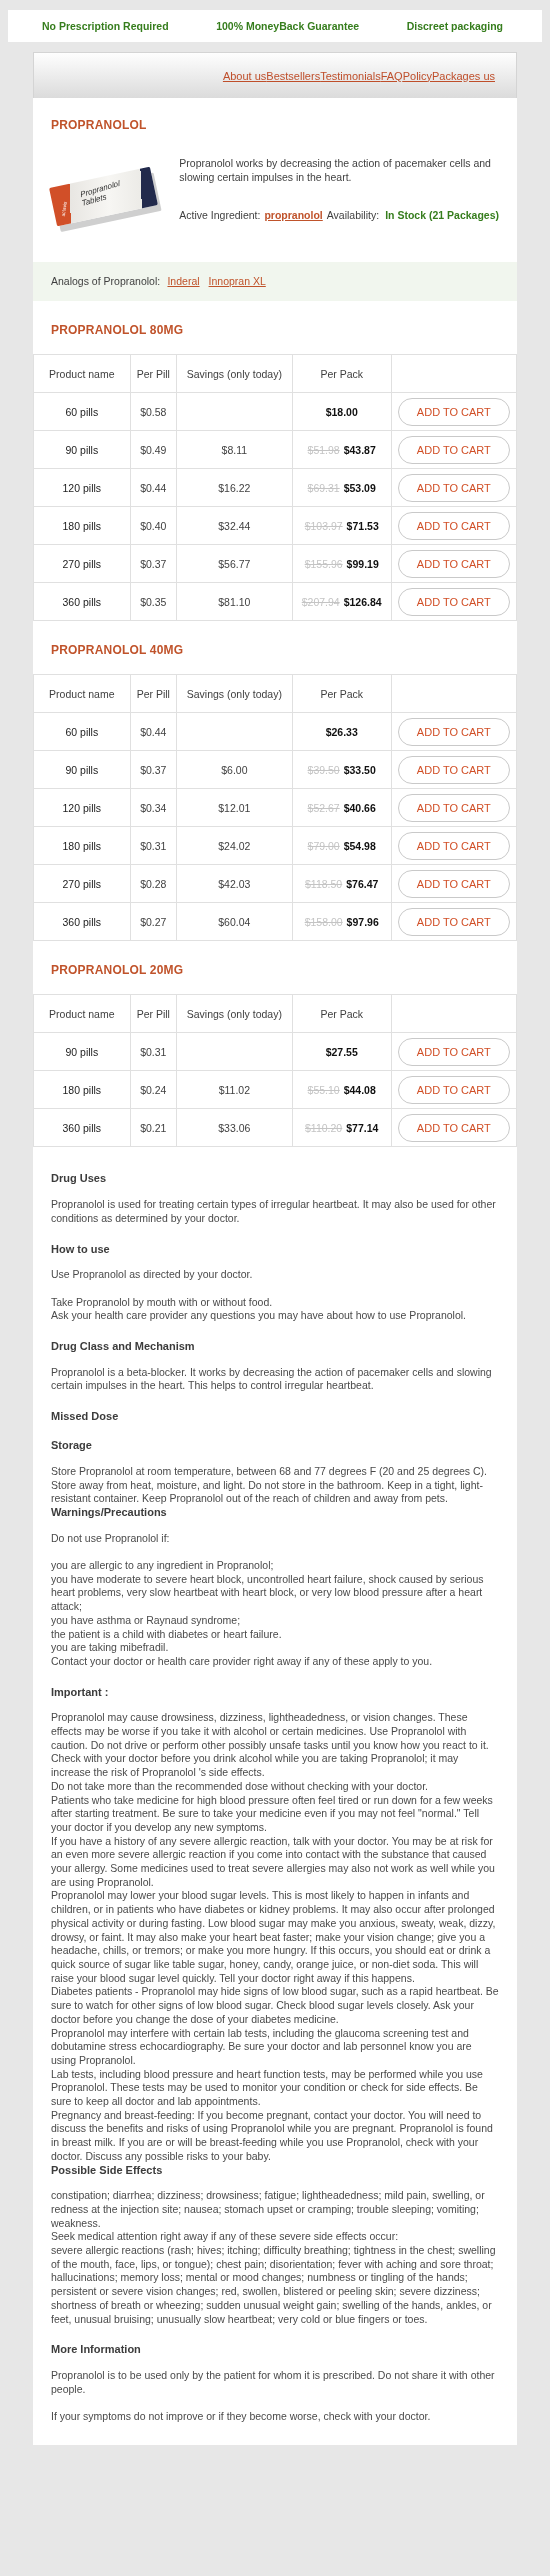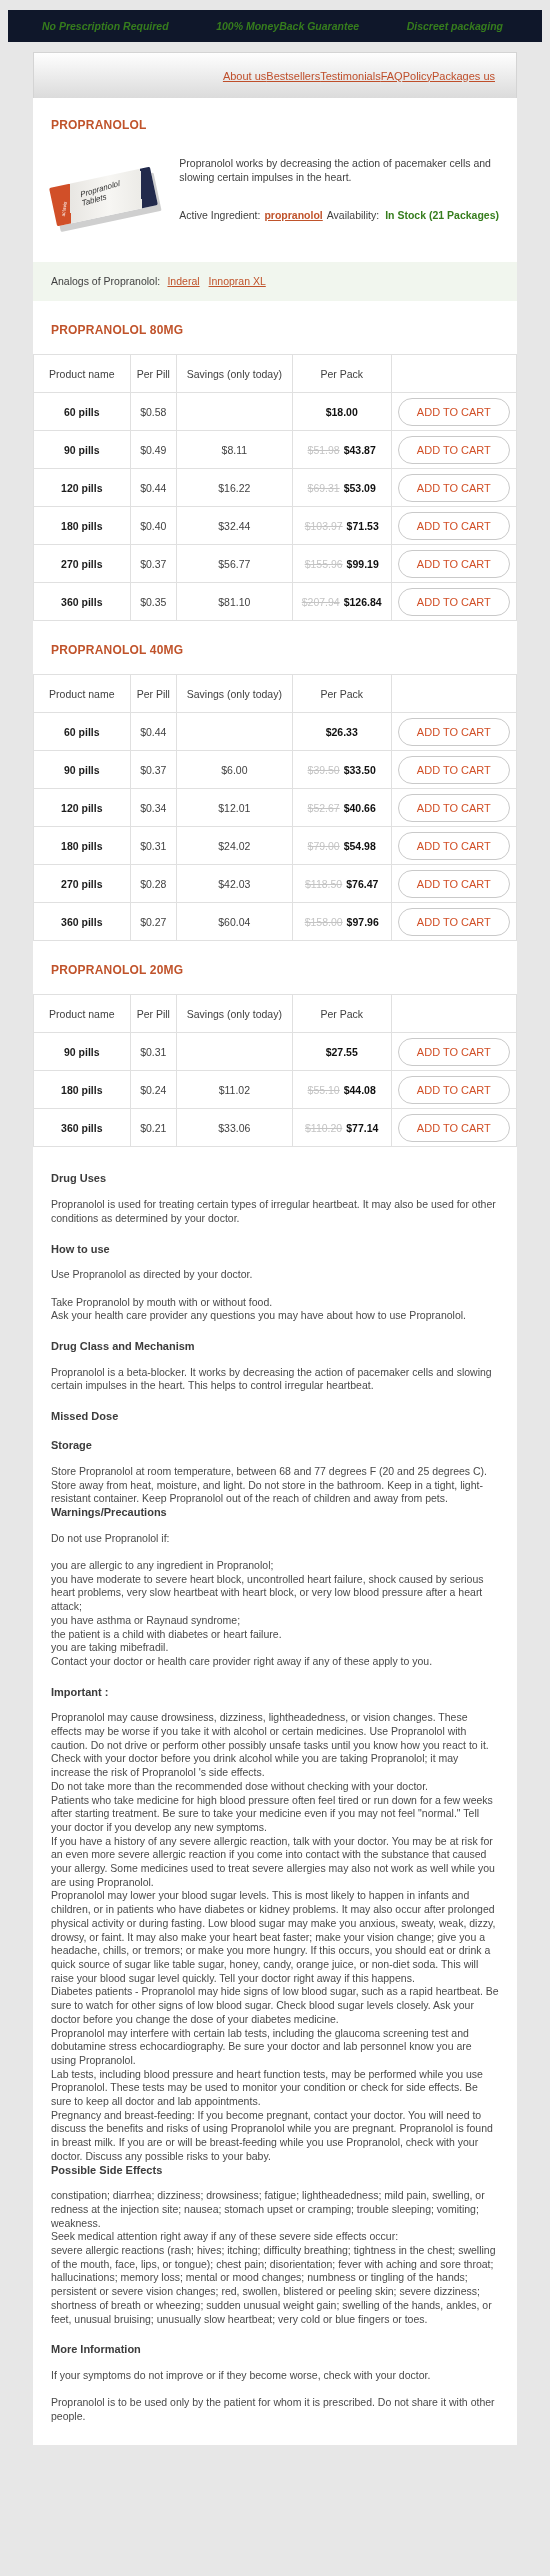--- a/index.html
+++ b/index.html
@@ -5,27 +5,26 @@
   html,body { margin:0; padding:0; }
   body {
     width:550px;
     background:#e7e7e7;
     font-family:"Liberation Sans", sans-serif;
     -webkit-font-smoothing:antialiased;
   }
   .topbar {
     margin:9.7px 8px 0;
     height:32px;
-    background:#0f172a;
+    background:#ffffff;
     display:flex;
     align-items:center;
     justify-content:space-between;
     padding:0 39px 0 34px;
     box-sizing:border-box;
-    font-style:italic;
   }
   .topbar span { color:#367d1d; font-weight:bold; font-size:10.5px; white-space:nowrap; }
   .navbar {
     width:484px;
     margin:10.5px auto 0;
     height:46px;
     box-sizing:border-box;
     background:linear-gradient(#fefefe,#dbdbdb);
     border:0.8px solid #d4d4d4;
     border-bottom:none;
@@ -66,21 +65,21 @@
   .analog-label { font-weight:normal; color:#3f3f3f; margin-right:7.3px; }
   .analogs a { color:#c0532b; text-decoration:underline; margin-right:9px; cursor:pointer; }
   .price-section h2 { color:#c0532b; font-size:12px; font-weight:bold; margin:22px 0 17px; padding:0 18px; letter-spacing:0.2px; }
   table.prices { width:100%; border-collapse:collapse; font-size:10.5px; table-layout:fixed; }
   .prices th, .prices td { border:0.8px solid #e0e0e0; height:37px; text-align:center; color:#3f3f3f; font-weight:normal; padding:0; }
   .prices .col0 { width:20%; }
   .prices .col1 { width:9.5%; }
   .prices .col2 { width:24%; }
   .prices .col3 { width:20.5%; }
   .prices .col4 { width:26%; }
-  .prices td.name { font-weight:bold; color:#1c1c1c; }
+  .prices td.name { font-weight:normal; color:#1c1c1c; }
   .old { color:#c4c4c4; text-decoration:line-through; margin-right:4px; }
   .new { font-weight:bold; color:#111111; }
   .cart-btn {
     border:0.8px solid #c9c9c9; border-radius:15.3px; background:#ffffff;
     color:#d14f26; font-size:11px; padding:7.3px 18px; cursor:pointer;
     font-family:"Liberation Sans", sans-serif; white-space:nowrap;
   }
   .info { padding:8px 18px 0; }
   .info-section { margin-top:17px; }
   .info-section.tight { margin-top:0; }
@@ -341,20 +340,20 @@
 Pregnancy and breast-feeding: If you become pregnant, contact your doctor. You will need to discuss the benefits and risks of using Propranolol while you are pregnant. Propranolol is found in breast milk. If you are or will be breast-feeding while you use Propranolol, check with your doctor. Discuss any possible risks to your baby.</p>
         </div>
         <div class="info-section tight">
           <h3>Possible Side Effects</h3>
           <p class="para">constipation; diarrhea; dizziness; drowsiness; fatigue; lightheadedness; mild pain, swelling, or redness at the injection site; nausea; stomach upset or cramping; trouble sleeping; vomiting; weakness.
 Seek medical attention right away if any of these severe side effects occur:
 severe allergic reactions (rash; hives; itching; difficulty breathing; tightness in the chest; swelling of the mouth, face, lips, or tongue); chest pain; disorientation; fever with aching and sore throat; hallucinations; memory loss; mental or mood changes; numbness or tingling of the hands; persistent or severe vision changes; red, swollen, blistered or peeling skin; severe dizziness; shortness of breath or wheezing; sudden unusual weight gain; swelling of the hands, ankles, or feet, unusual bruising; unusually slow heartbeat; very cold or blue fingers or toes.</p>
         </div>
         <div class="info-section">
           <h3>More Information</h3>
+          <p class="para">Propranolol is to be used only by the patient for whom it is prescribed. Do not share it with other people.</p>
           <p class="para">If your symptoms do not improve or if they become worse, check with your doctor.</p>
-          <p class="para">Propranolol is to be used only by the patient for whom it is prescribed. Do not share it with other people.</p>
         </div>
       </div>
 
   </div>
 </div>
 
 
 </body></html>

